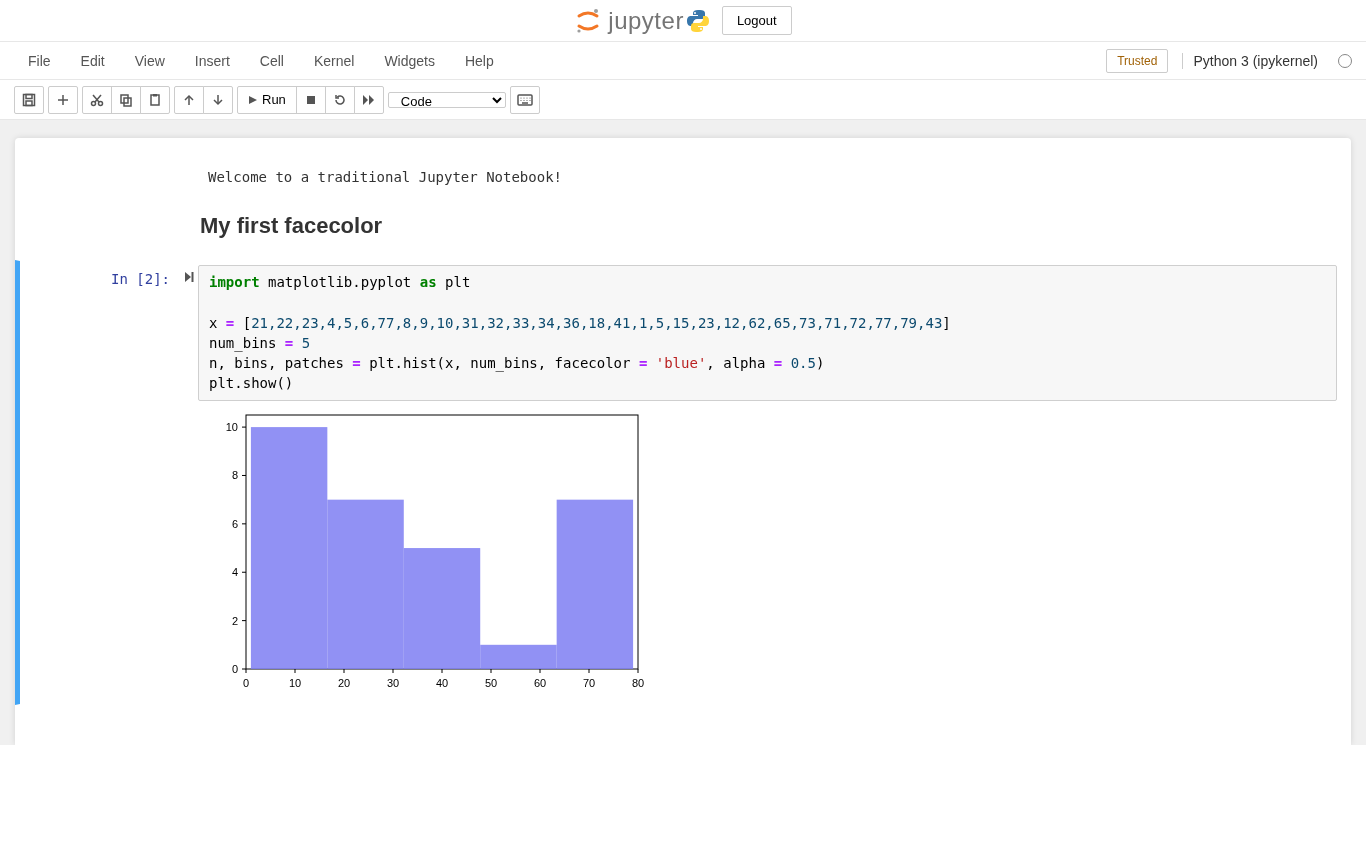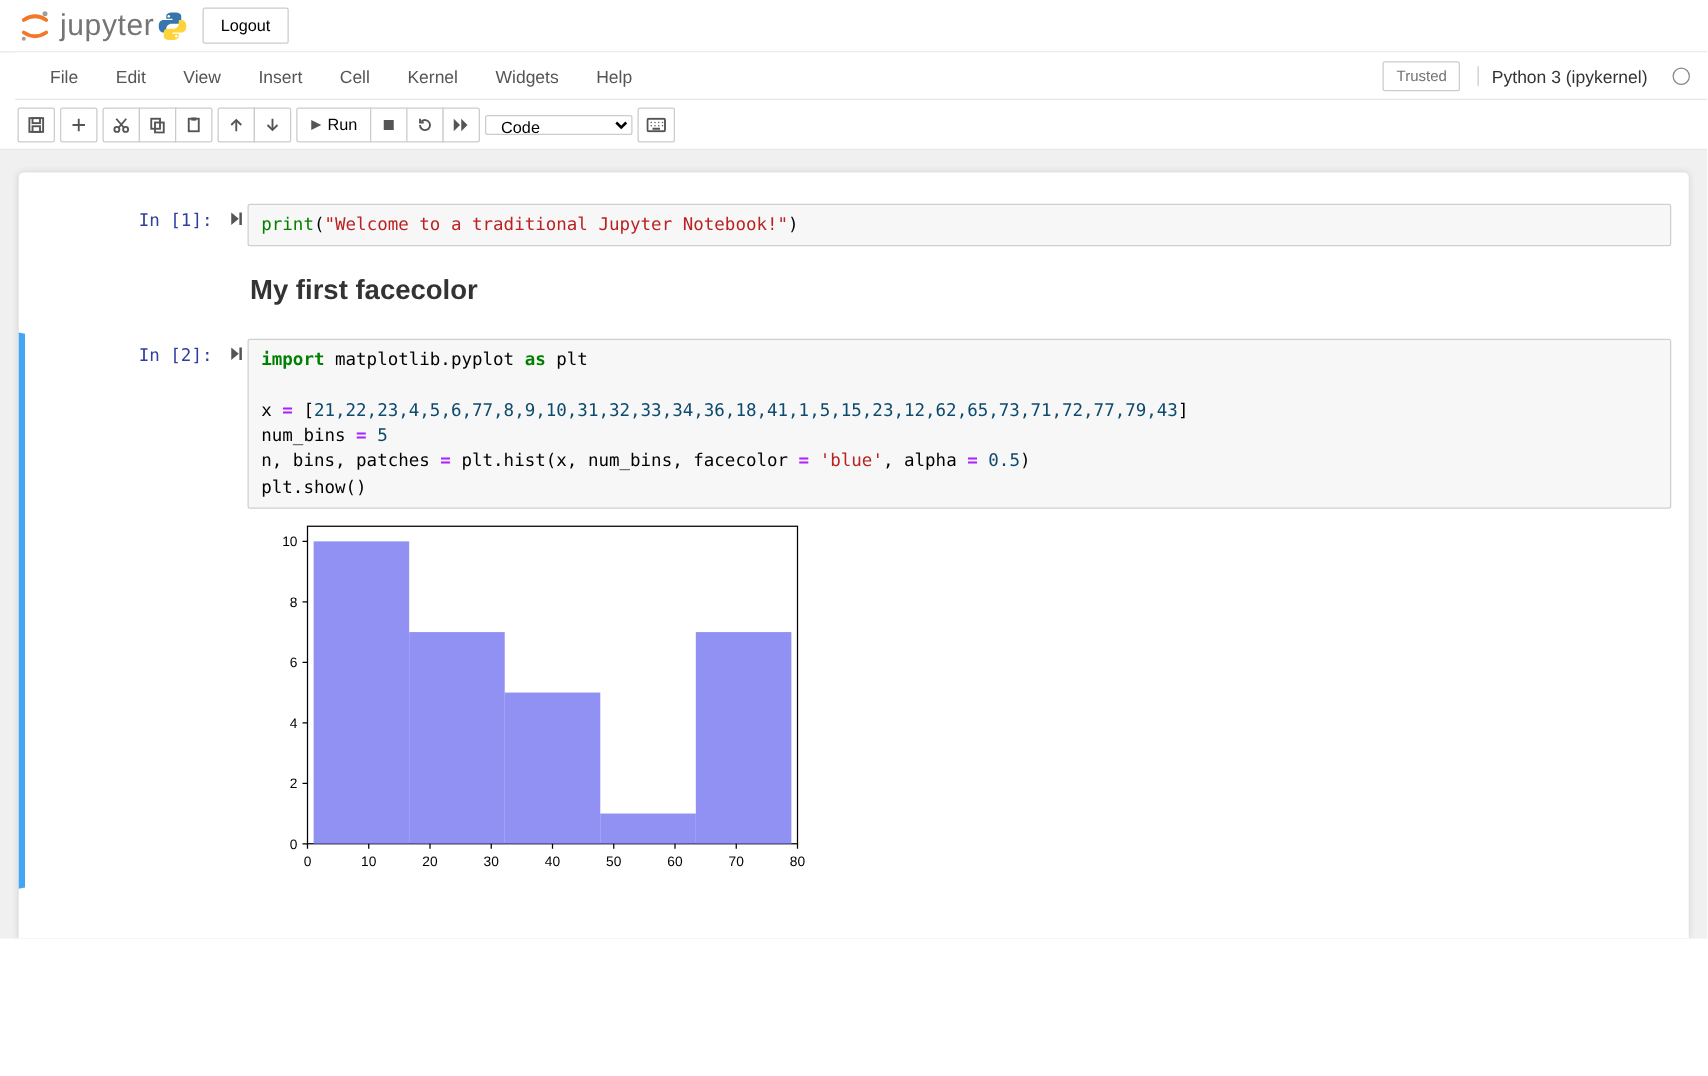--- a/index.html
+++ b/index.html
@@ -9,21 +9,21 @@
       color: #333;
       background: #fff;
       width: 1366px;
     }
     
     .header {
       border-bottom: 1px solid #e7e7e7;
       padding: 6px 14px;
       display: flex;
       align-items: center;
-      justify-content: flex-start;
+      justify-content: center;
       background: #fff;
     }
     .logo {
       display: flex;
       align-items: center;
       gap: 6px;
     }
     .logo-text {
       font-size: 24px;
       color: #757575;
@@ -45,41 +45,40 @@
     }
     
     .menubar {
       border-bottom: 1px solid #e7e7e7;
       padding: 0 14px;
       display: flex;
       align-items: center;
       justify-content: space-between;
       background: #fff;
       height: 38px;
-      margin-left: 12px;
     }
     .menubar-left {
       display: flex;
       gap: 2px;
     }
     .menu-item {
       padding: 8px 14px;
       color: #555;
       cursor: pointer;
       font-size: 14px;
     }
     .menubar-right {
       display: flex;
       align-items: center;
       gap: 14px;
     }
     .trusted {
       border: 1px solid #ccc;
       padding: 4px 10px;
-      color: #737373;
+      color: #a16207;
       border-radius: 2px;
       font-size: 12px;
       cursor: pointer;
     }
     .kernel-name {
       color: #333;
       font-size: 14px;
       border-left: 1px solid #ccc;
       padding-left: 10px;
       display: flex;
@@ -362,28 +361,23 @@
       </svg>
   </button>
 </div>
 
 <div class="notebook-container">
   <div class="notebook">
 
 
     <div class="cell">
       <div class="cell-row">
-        <div class="prompt">In [1]:</div>
-        <div class="run-marker">
-          <svg width="10" height="12" viewBox="0 0 10 12">
-              <polygon points="1,1 7,6 1,11" class="icon-fill"></polygon>
-              <line x1="8.5" y1="1" x2="8.5" y2="11" class="icon-stroke" style="stroke-width:2"></line>
-            </svg>
-        </div>
-        <div class="code-input"><span class="cm-builtin">print</span><span class="cm-plain">(</span><span class="cm-string">"Welcome to a traditional Jupyter Notebook!"</span><span class="cm-plain">)</span></div>
+        <div class="prompt out"></div>
+        <div class="run-marker"></div>
+        <div class="output-text">Welcome to a traditional Jupyter Notebook!</div>
       </div>
     </div>
 
     <div class="cell">
       <div class="md-render">
         <h2>My first facecolor</h2>
       </div>
     </div>
 
     <div class="cell selected">

